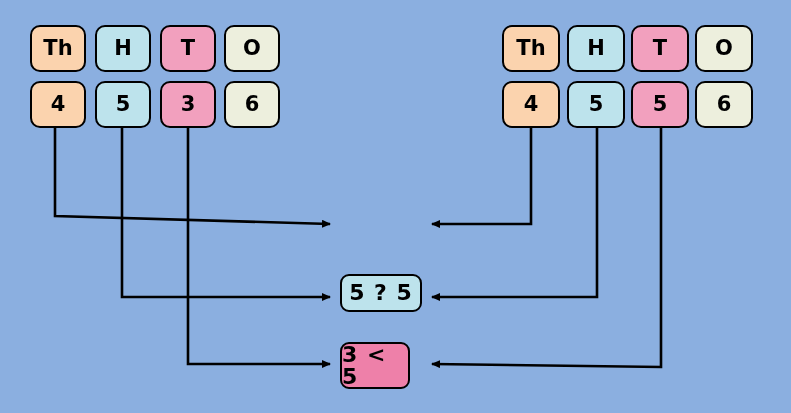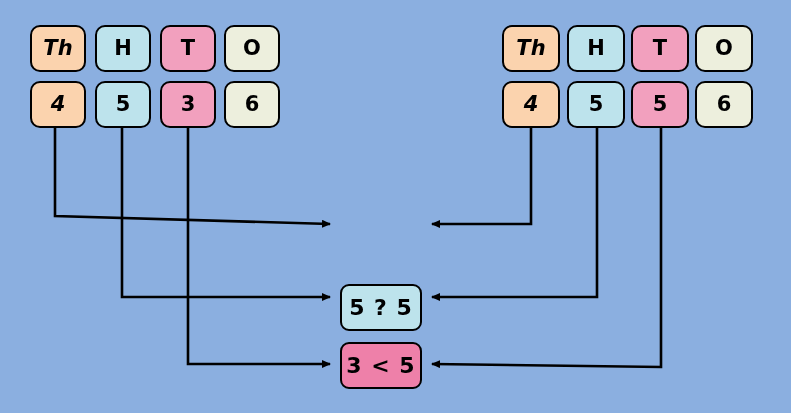--- a/index.html
+++ b/index.html
@@ -47,21 +47,21 @@
     border-radius: 9px;
     display: flex;
     align-items: center;
     justify-content: center;
     font-weight: bold;
     font-size: 22px;
     color: #000000;
     line-height: 1;
     letter-spacing: 1px;
   }
-  .c-orange { background: #FBD3AE; font-style: italic; }
+  .c-orange { background: #FBD3AE; }
   .c-blue   { background: #BDE3EC; }
   .c-pink   { background: #F2A0BE; }
   .c-cream  { background: #EDEFDD; }
   .c-hotpink{ background: #EE80A9; }
 </style>
 </head>
 <body>
 
 <div id="stage">
 
@@ -136,20 +136,20 @@
   <div class="pv-box c-blue" style="left:567px; top:81px;  width:58px; height:47px;">
     <span>5</span>
   </div>
   <div class="pv-box c-pink" style="left:631px; top:81px;  width:58px; height:47px;">
     <span>5</span>
   </div>
   <div class="pv-box c-cream" style="left:695px; top:81px;  width:58px; height:47px;">
     <span>6</span>
   </div>
 
-  <div class="cmp-box c-blue" style="left:340px; top:284px; width:82px; height:47px;">
+  <div class="cmp-box c-blue" style="left:340px; top:274px; width:82px; height:38px;">
     <span>5 ? 5</span>
   </div>
-  <div class="cmp-box c-hotpink" style="left:340px; top:342px; width:82px; height:47px;">
+  <div class="cmp-box c-hotpink" style="left:340px; top:342px; width:70px; height:47px;">
     <span>3 &lt; 5</span>
   </div>
 
 </div>
 
 </body></html>

